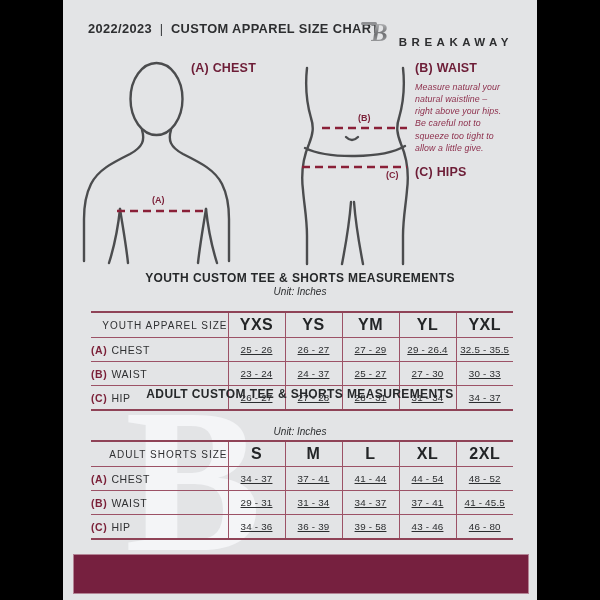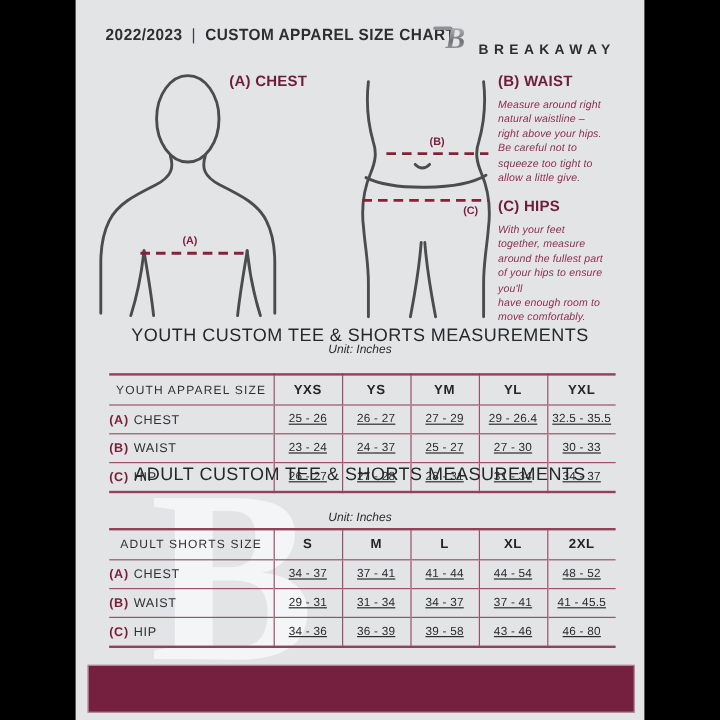--- a/index.html
+++ b/index.html
@@ -30,34 +30,34 @@
   .fig{position:absolute;}
   .fig path,.fig ellipse{fill:none;stroke:#4b4c4e;stroke-width:2.4;stroke-linecap:round;}
   .dash{stroke:#8a2038;stroke-width:2.4;stroke-dasharray:8 5;fill:none;}
   .tag{position:absolute;font-size:9px;font-weight:bold;color:#7a1f37;z-index:2;}
   .guide{position:absolute;z-index:2;}
   .guide h3{margin:0 0 6px 0;font-size:12.5px;font-weight:bold;color:#6d1d37;letter-spacing:.2px;}
   .guide p{margin:0;font-size:8.8px;font-style:italic;color:#8d2f4c;line-height:1.38;
            white-space:pre-line;letter-spacing:.1px;}
 
   
-  .sec-title{position:absolute;width:100%;text-align:center;font-size:15px;font-weight:normal;
+  .sec-title{position:absolute;width:100%;text-align:center;font-size:12px;font-weight:bold;
              color:#26282a;letter-spacing:.4px;z-index:1;}
   .sec-unit{position:absolute;width:100%;text-align:center;font-size:10px;font-style:italic;
             color:#2b2d2f;z-index:1;}
 
   table.size{position:absolute;left:28px;width:422px;border-collapse:collapse;table-layout:fixed;
              z-index:1;border-top:2px solid #8f4357;border-bottom:2px solid #8f4357;}
   table.size tr{border-top:1.2px solid #9c5266;border-bottom:1.2px solid #9c5266;}
   table.size td,table.size th{padding:0;height:23px;vertical-align:middle;background:transparent;}
   table.size tr.hrow td,table.size tr.hrow th{height:24px;}
   td.val,th.size-h{border-left:1.5px solid #9c5266;text-align:center;}
-  th.lbl-h{text-align:center;padding-left:14px;font-size:10px;font-weight:normal;color:#2f3032;
+  th.lbl-h{text-align:right;padding-left:14px;font-size:10px;font-weight:normal;color:#2f3032;
            letter-spacing:1px;}
-  th.size-h{font-size:11px;font-weight:bold;color:#232527;letter-spacing:.5px;}
+  th.size-h{font-size:16px;font-weight:bold;color:#232527;letter-spacing:.5px;}
   td.lbl{text-align:left;padding-left:14px;font-size:10.5px;color:#2f3032;letter-spacing:.6px;}
   td.lbl .pfx{color:#7a1f37;font-weight:bold;margin-right:4px;}
   td.val{font-size:9.8px;color:#2b2d2f;letter-spacing:.2px;text-decoration:underline;}
 
   .footer-bar{position:absolute;left:10px;top:554px;width:454px;height:38px;background:#76203f;
               border:1px solid rgba(255,255,255,0.45);z-index:2;}
 </style>
 </head>
 <body>
 
@@ -102,36 +102,29 @@
         <line class="dash" x1="7" y1="111" x2="112" y2="111"></line>
       </svg>
       <span class="tag" style="left:295px;top:113px;">(B)</span>
       <span class="tag" style="left:323px;top:170px;">(C)</span>
 
       <div class="guide" style="left:128px;top:61px;width:106px;">
         <h3>(A) CHEST</h3>
       </div>
       <div class="guide" style="left:352px;top:61px;width:120px;">
         <h3>(B) WAIST</h3>
-        <p>Measure around right
+        <p>Measure natural your
 natural waistline –
 right above your hips.
 Be careful not to
 squeeze too tight to
 allow a little give.</p>
       </div>
       <div class="guide" style="left:352px;top:165px;width:122px;">
         <h3>(C) HIPS</h3>
-        <p>With your feet
-together, measure
-around the fullest part
-of your hips to ensure
-you'll
-have enough room to
-move comfortably.</p>
       </div>
     </div>
 
     <div class="sec-title" style="top:271px;">YOUTH CUSTOM TEE &amp; SHORTS MEASUREMENTS</div>
     <div class="sec-unit" style="top:286px;">Unit: Inches</div>
 
     <table class="size" style="top:311px;">
       <colgroup>
           <col style="width:137px">
           <col style="width:57px">

